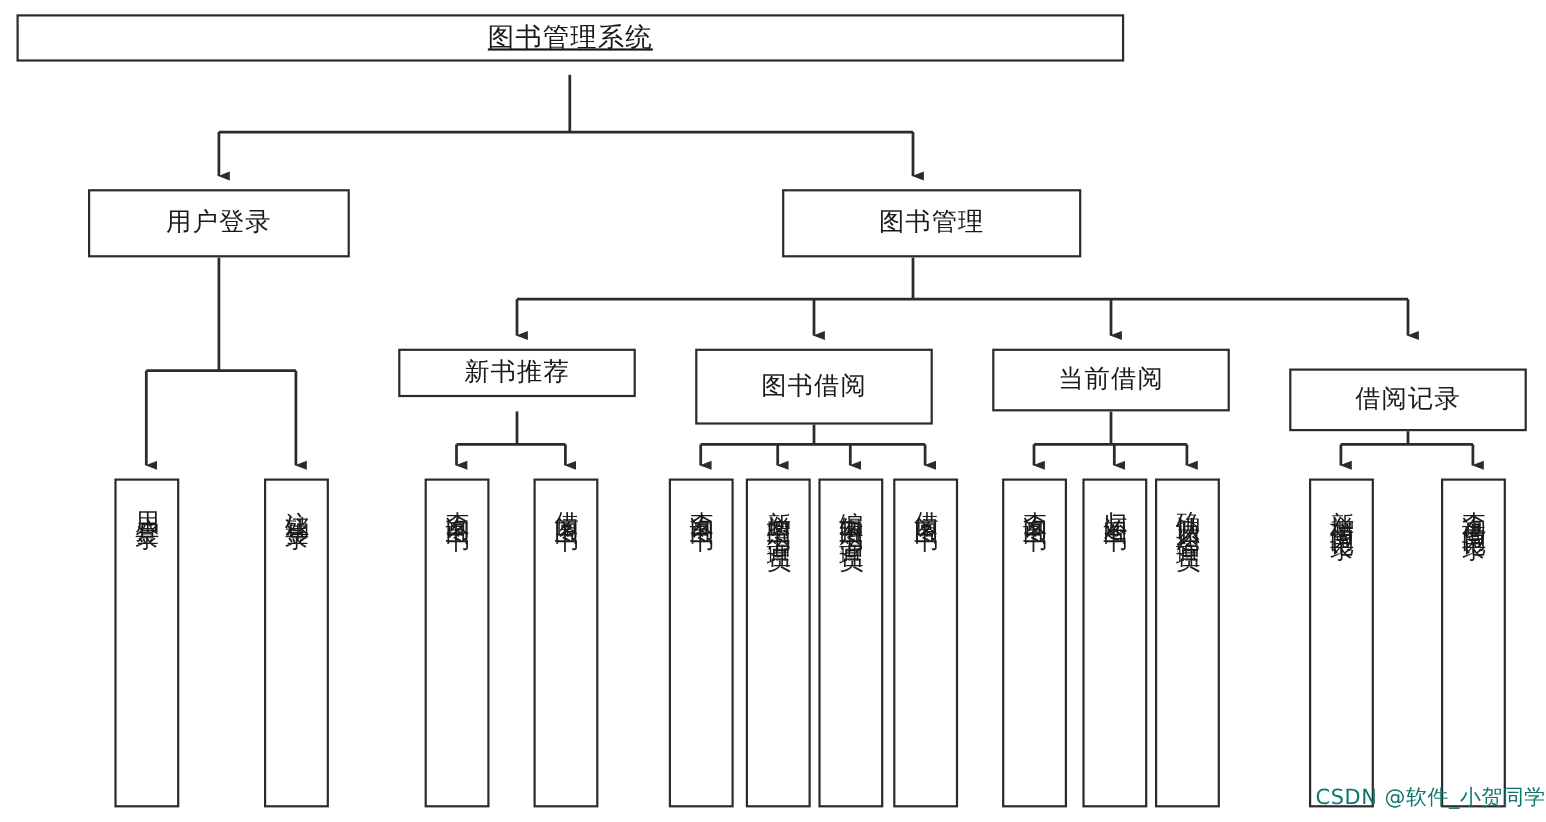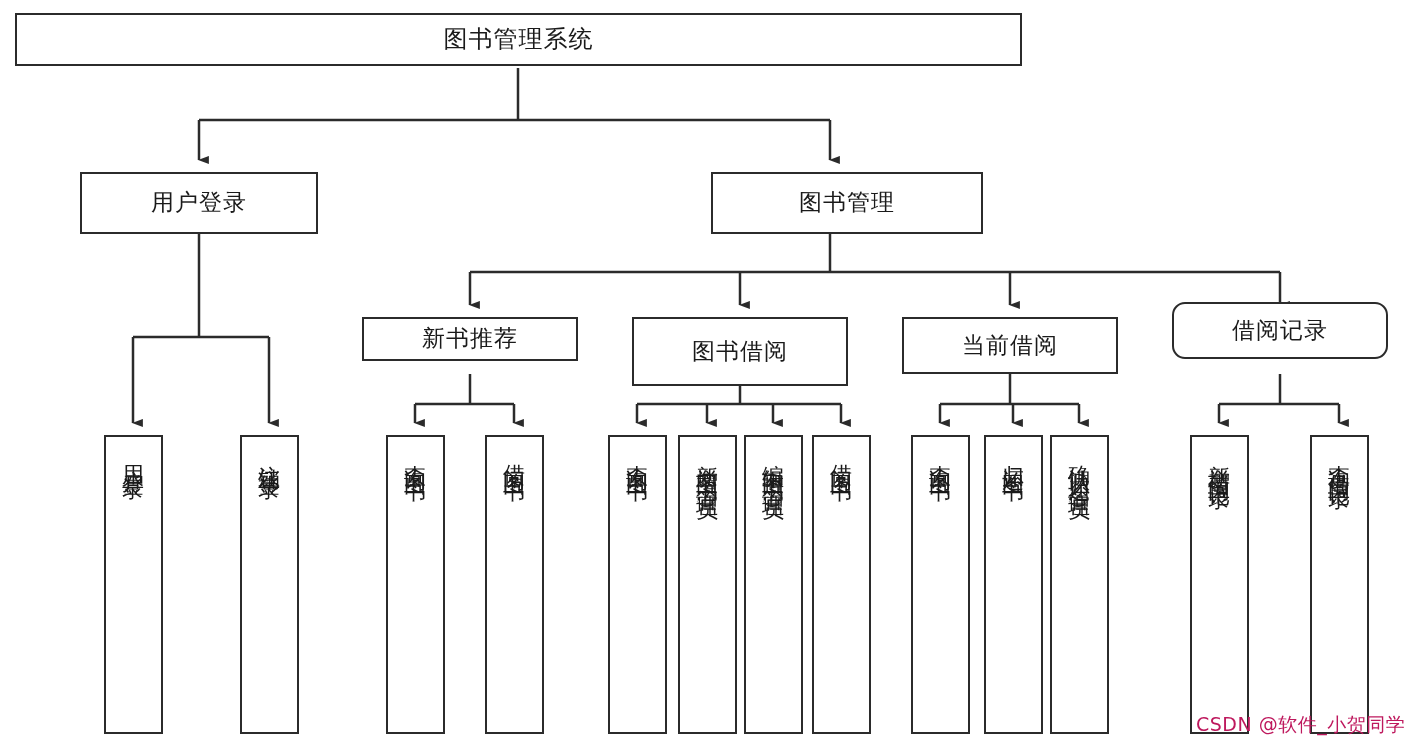--- a/index.html
+++ b/index.html
@@ -54,21 +54,21 @@
   .vtext {
     writing-mode: vertical-rl;
     text-orientation: upright;
     letter-spacing: 5px;
     line-height: 1.05;
     white-space: nowrap;
     display: block;
   }
   .watermark {
     position: absolute;
-    color: #be185d;
+    color: #0f766e;
     font-size: 19px;
     white-space: nowrap;
     letter-spacing: 0.5px;
   }
 </style>
 </head>
 <body>
 
 <div id="canvas">
 
@@ -115,29 +115,29 @@
       <path d="M1013,404 L1013,423" marker-end="url(#arrow)"></path>
       <path d="M1079,404 L1079,423" marker-end="url(#arrow)"></path>
 
       <path d="M1280,374 L1280,404"></path>
       <path d="M1219,404 L1339,404"></path>
       <path d="M1219,404 L1219,423" marker-end="url(#arrow)"></path>
       <path d="M1339,404 L1339,423" marker-end="url(#arrow)"></path>
     </g>
   </svg>
 
-  <div class="node root horiz" id="node-root" style="left: 15px; top: 13px; width: 1007px; height: 53px;">图书管理系统</div>
+  <div class="node root horiz" id="node-root" style="left: 15px; top: 13px; width: 1007px; height: 43px; text-decoration: underline;">图书管理系统</div>
 
   <div class="node horiz" id="node-l1-0" style="left: 80px; top: 172px; width: 238px; height: 62px;">用户登录</div>
   <div class="node horiz" id="node-l1-1" style="left: 711px; top: 172px; width: 272px; height: 62px;">图书管理</div>
 
   <div class="node horiz" id="node-l2-0" style="left: 362px; top: 317px; width: 216px; height: 44px;">新书推荐</div>
   <div class="node horiz" id="node-l2-1" style="left: 632px; top: 317px; width: 216px; height: 69px;">图书借阅</div>
   <div class="node horiz" id="node-l2-2" style="left: 902px; top: 317px; width: 216px; height: 57px;">当前借阅</div>
-  <div class="node horiz" id="node-l2-3" style="left: 1172px; top: 302px; width: 216px; height: 57px; border-radius: 13px;">借阅记录</div>
+  <div class="node horiz" id="node-l2-3" style="left: 1172px; top: 335px; width: 216px; height: 57px;">借阅记录</div>
 
   <div class="node leaf" id="node-leaf-0" style="left: 104px; top: 435px; width: 59px; height: 299px;">
       <span class="vtext">用户登录</span>
     </div>
   <div class="node leaf" id="node-leaf-1" style="left: 240px; top: 435px; width: 59px; height: 299px;">
       <span class="vtext">注销登录</span>
     </div>
   <div class="node leaf" id="node-leaf-2" style="left: 386px; top: 435px; width: 59px; height: 299px;">
       <span class="vtext">查询图书</span>
     </div>

